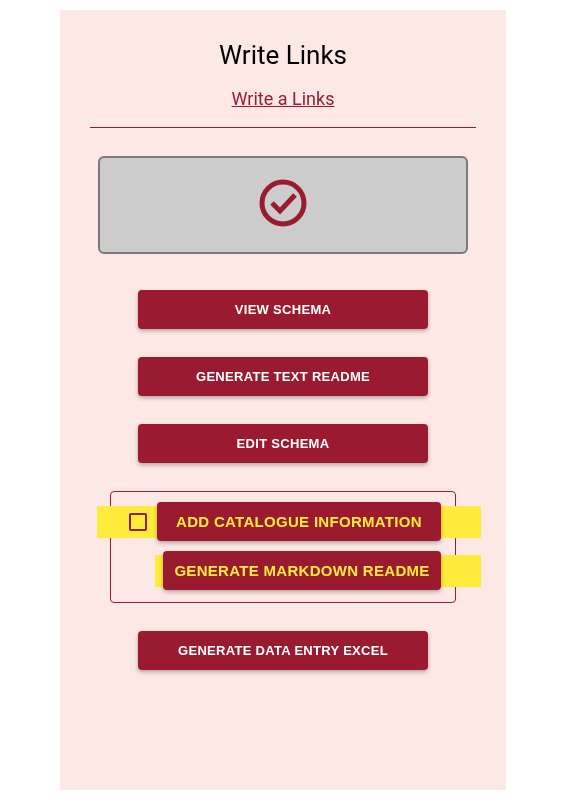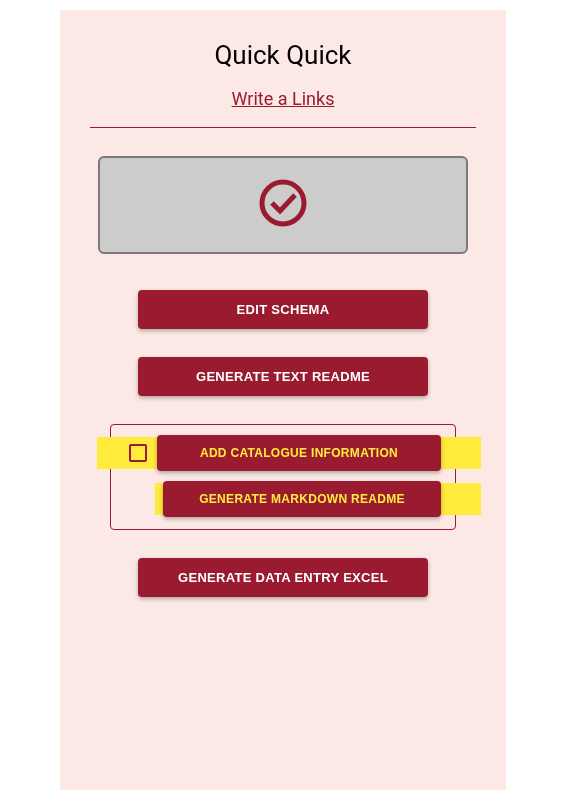--- a/index.html
+++ b/index.html
@@ -116,55 +116,56 @@
       border-radius: 2px;
       background: transparent;
     }
     .btn-inner {
       flex: 1;
       background: #9a1b30;
       color: #ffeb3b;
       border: none;
       border-radius: 4px;
       padding: 11px 0;
-      font-size: 12px;
+      font-size: 15px;
       font-weight: 700;
       letter-spacing: 0.3px;
       text-align: center;
       cursor: pointer;
       box-shadow: 0 2px 4px rgba(0,0,0,0.3);
       text-transform: uppercase;
       z-index: 1;
       position: relative;
       margin-left: 6px;
     }
     .spacer-left {
       width: 32px;
       flex-shrink: 0;
     }
   </style>
 </head>
 <body>
 
 <div class="panel">
-  <h1 class="title">Quick Quick</h1>
+  <h1 class="title">Write Links</h1>
   <a href="#" class="subtitle-link">Write a Links</a>
   <hr class="divider">
 
   <div class="status-box">
     <span>
       <svg class="check-circle" viewBox="0 0 50 50">
         <circle cx="25" cy="25" r="21" fill="none" stroke="#9a1b30" stroke-width="5"></circle>
         <path d="M14 25 L22 33 L37 17" fill="none" stroke="#9a1b30" stroke-width="5" stroke-linecap="butt" stroke-linejoin="miter"></path>
       </svg>
     </span>
   </div>
 
+  <button class="btn">VIEW SCHEMA</button>
+  <button class="btn">GENERATE TEXT README</button>
   <button class="btn">EDIT SCHEMA</button>
-  <button class="btn">GENERATE TEXT README</button>
 
   <div class="highlight-group">
     <div class="highlight-row">
       <div class="highlight-bar first"></div>
       <div class="checkbox-wrap">
         <div class="checkbox"></div>
       </div>
       <button class="btn-inner">ADD CATALOGUE INFORMATION</button>
     </div>
     <div class="highlight-row">

